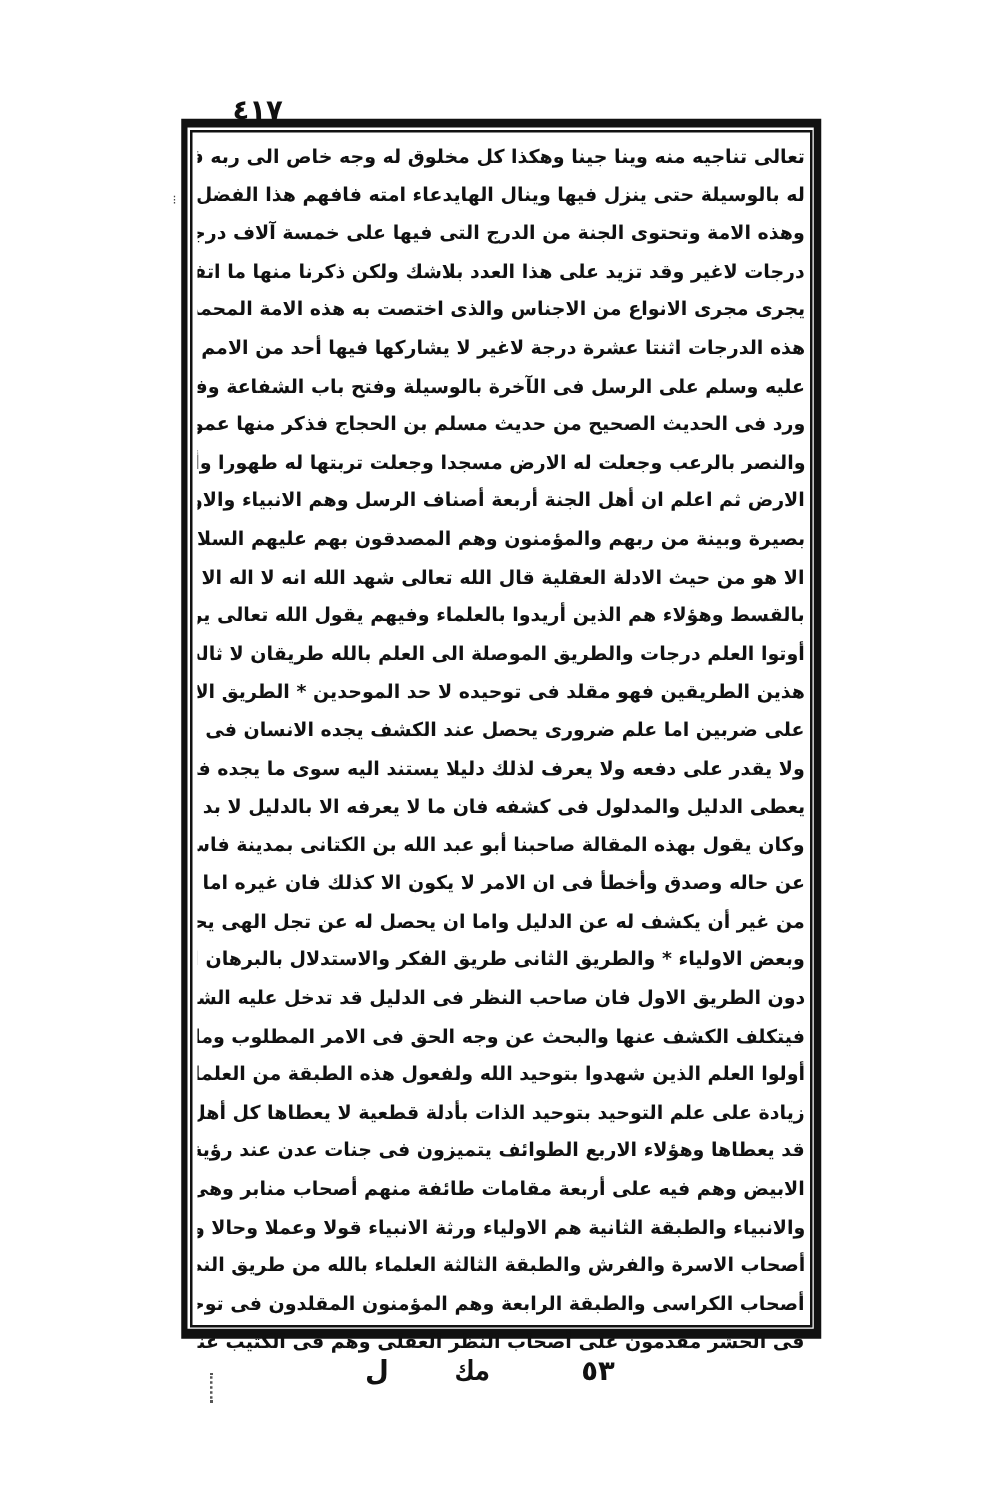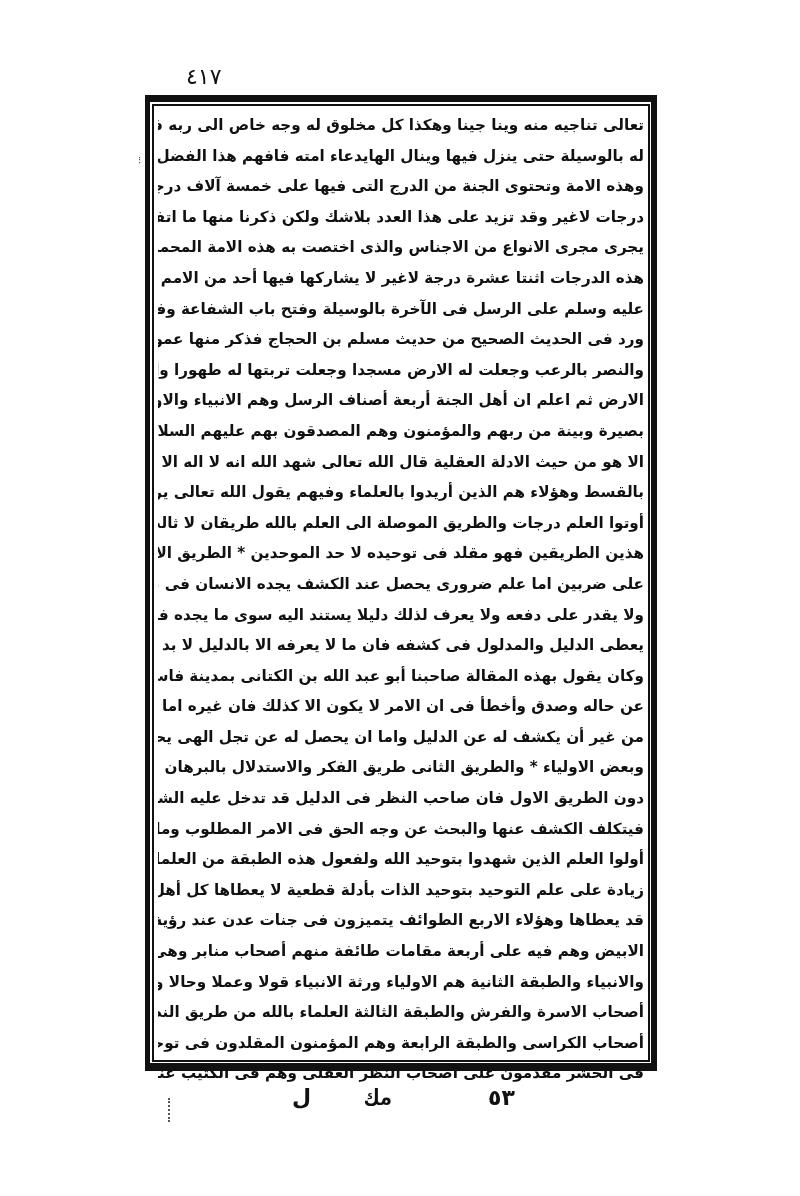--- a/index.html
+++ b/index.html
@@ -1,35 +1,35 @@
 <!DOCTYPE html>
 <html><head>
 <meta charset="utf-8">
 <style>
   html, body { margin: 0; padding: 0; background: #ffffff; }
   body { width: 800px; height: 1196px; position: relative; overflow: hidden;
          font-family: "DejaVu Sans", sans-serif; color: #111; }
-  .page-number { position: absolute; left: 186px; top: 64px; font-size: 22px; font-weight: normal;
+  .page-number { position: absolute; left: 186px; top: 76px; font-size: 22px; font-weight: bold;
                  direction: rtl; letter-spacing: 1px; }
   .frame-outer { position: absolute; left: 145px; top: 95px; width: 512px; height: 976px;
                  border-top: 7px solid #111; border-bottom: 8px solid #111;
                  border-left: 5px solid #111; border-right: 6px solid #111; box-sizing: border-box; }
   .frame-inner { position: absolute; left: 152px; top: 104px; width: 498px; height: 958px;
                  border: 2px solid #111; box-sizing: border-box; }
   .text-block { position: absolute; left: 158px; top: 110px; width: 486px; height: 950px;
                 direction: rtl; }
   .line { height: 30.6px; line-height: 30.6px; font-size: 15.2px; white-space: nowrap; overflow: hidden;
           text-align: justify; text-align-last: justify; font-family: "DejaVu Sans", sans-serif;
           font-weight: bold; letter-spacing: -0.4px; }
   .footer { position: absolute; top: 1085px; left: 0; width: 800px; height: 40px; font-weight: bold;
             font-size: 22px; direction: rtl; }
   .footer span { position: absolute; top: 0; }
   .sig-a { left: 292px; }
   .sig-b { left: 366px; font-family: Liberation Mono, monospace; }
-  .sig-c { left: 488px; }
+  .sig-c { left: 465px; }
   .stray-dots { position: absolute; left: 168px; top: 1098px; width: 3px; height: 24px;
                 border-left: 2px dotted #555; }
   .margin-mark { position: absolute; left: 138px; top: 155px; font-size: 10px; color: #444; }
 </style>
 </head>
 <body>
 
 <div class="page-number">٤١٧</div>
 
 <div class="frame-outer"></div>

